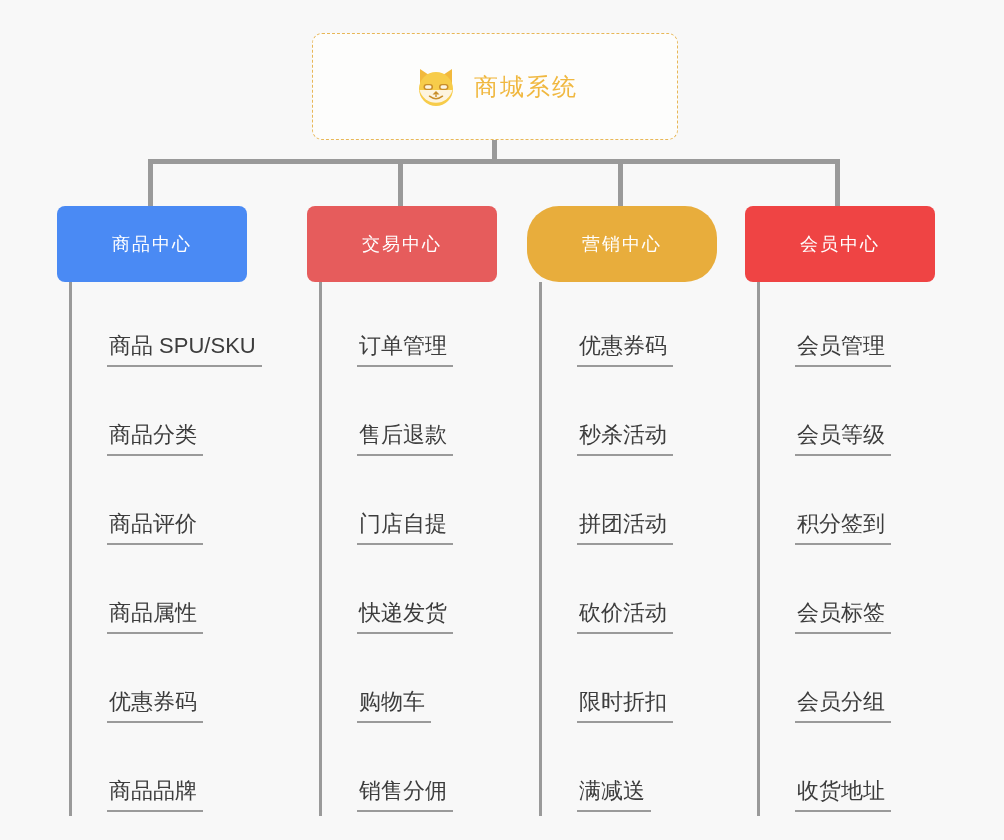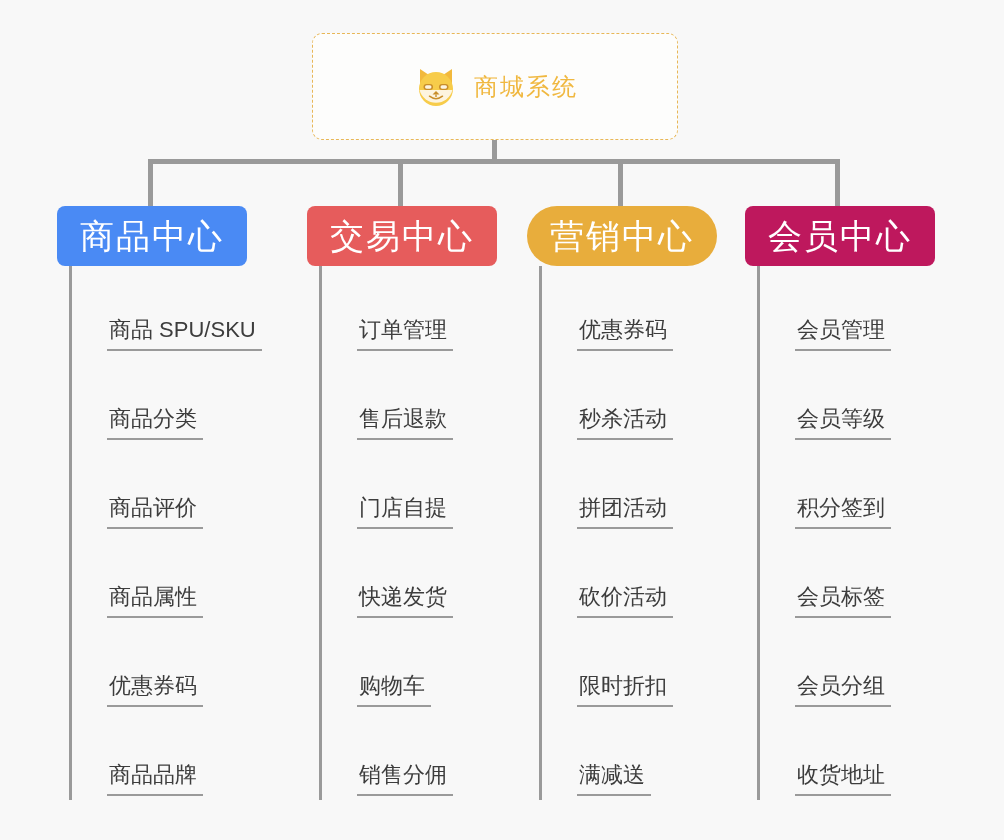--- a/index.html
+++ b/index.html
@@ -73,27 +73,27 @@
     height: 48px;
   }
 
   
   .column {
     position: absolute;
     top: 206px;
     width: 190px;
   }
   .cat-header {
-    height: 60px;
+    height: 76px;
     border-radius: 8px;
     display: flex;
     align-items: center;
     justify-content: center;
     color: #ffffff;
-    font-size: 34px;
+    font-size: 18px;
     letter-spacing: 2px;
     line-height: 1;
     box-sizing: border-box;
   }
 
   .leaf-list {
     position: relative;
     margin-top: 0;
     padding-left: 12px;
     box-sizing: border-box;
@@ -236,21 +236,21 @@
       <div class="leaf-item">
           <span class="leaf-text">限时折扣</span>
         </div>
       <div class="leaf-item">
           <span class="leaf-text">满减送</span>
         </div>
     </div>
   </div>
 
   <div class="column" style="left:745px;">
-    <div class="cat-header" style="background: #be185d;">
+    <div class="cat-header" style="background: #ef4444;">
       <span>会员中心</span>
     </div>
     <div class="leaf-list">
       <div class="spine" style="height: 534px;"></div>
       <div class="leaf-item">
           <span class="leaf-text">会员管理</span>
         </div>
       <div class="leaf-item">
           <span class="leaf-text">会员等级</span>
         </div>

